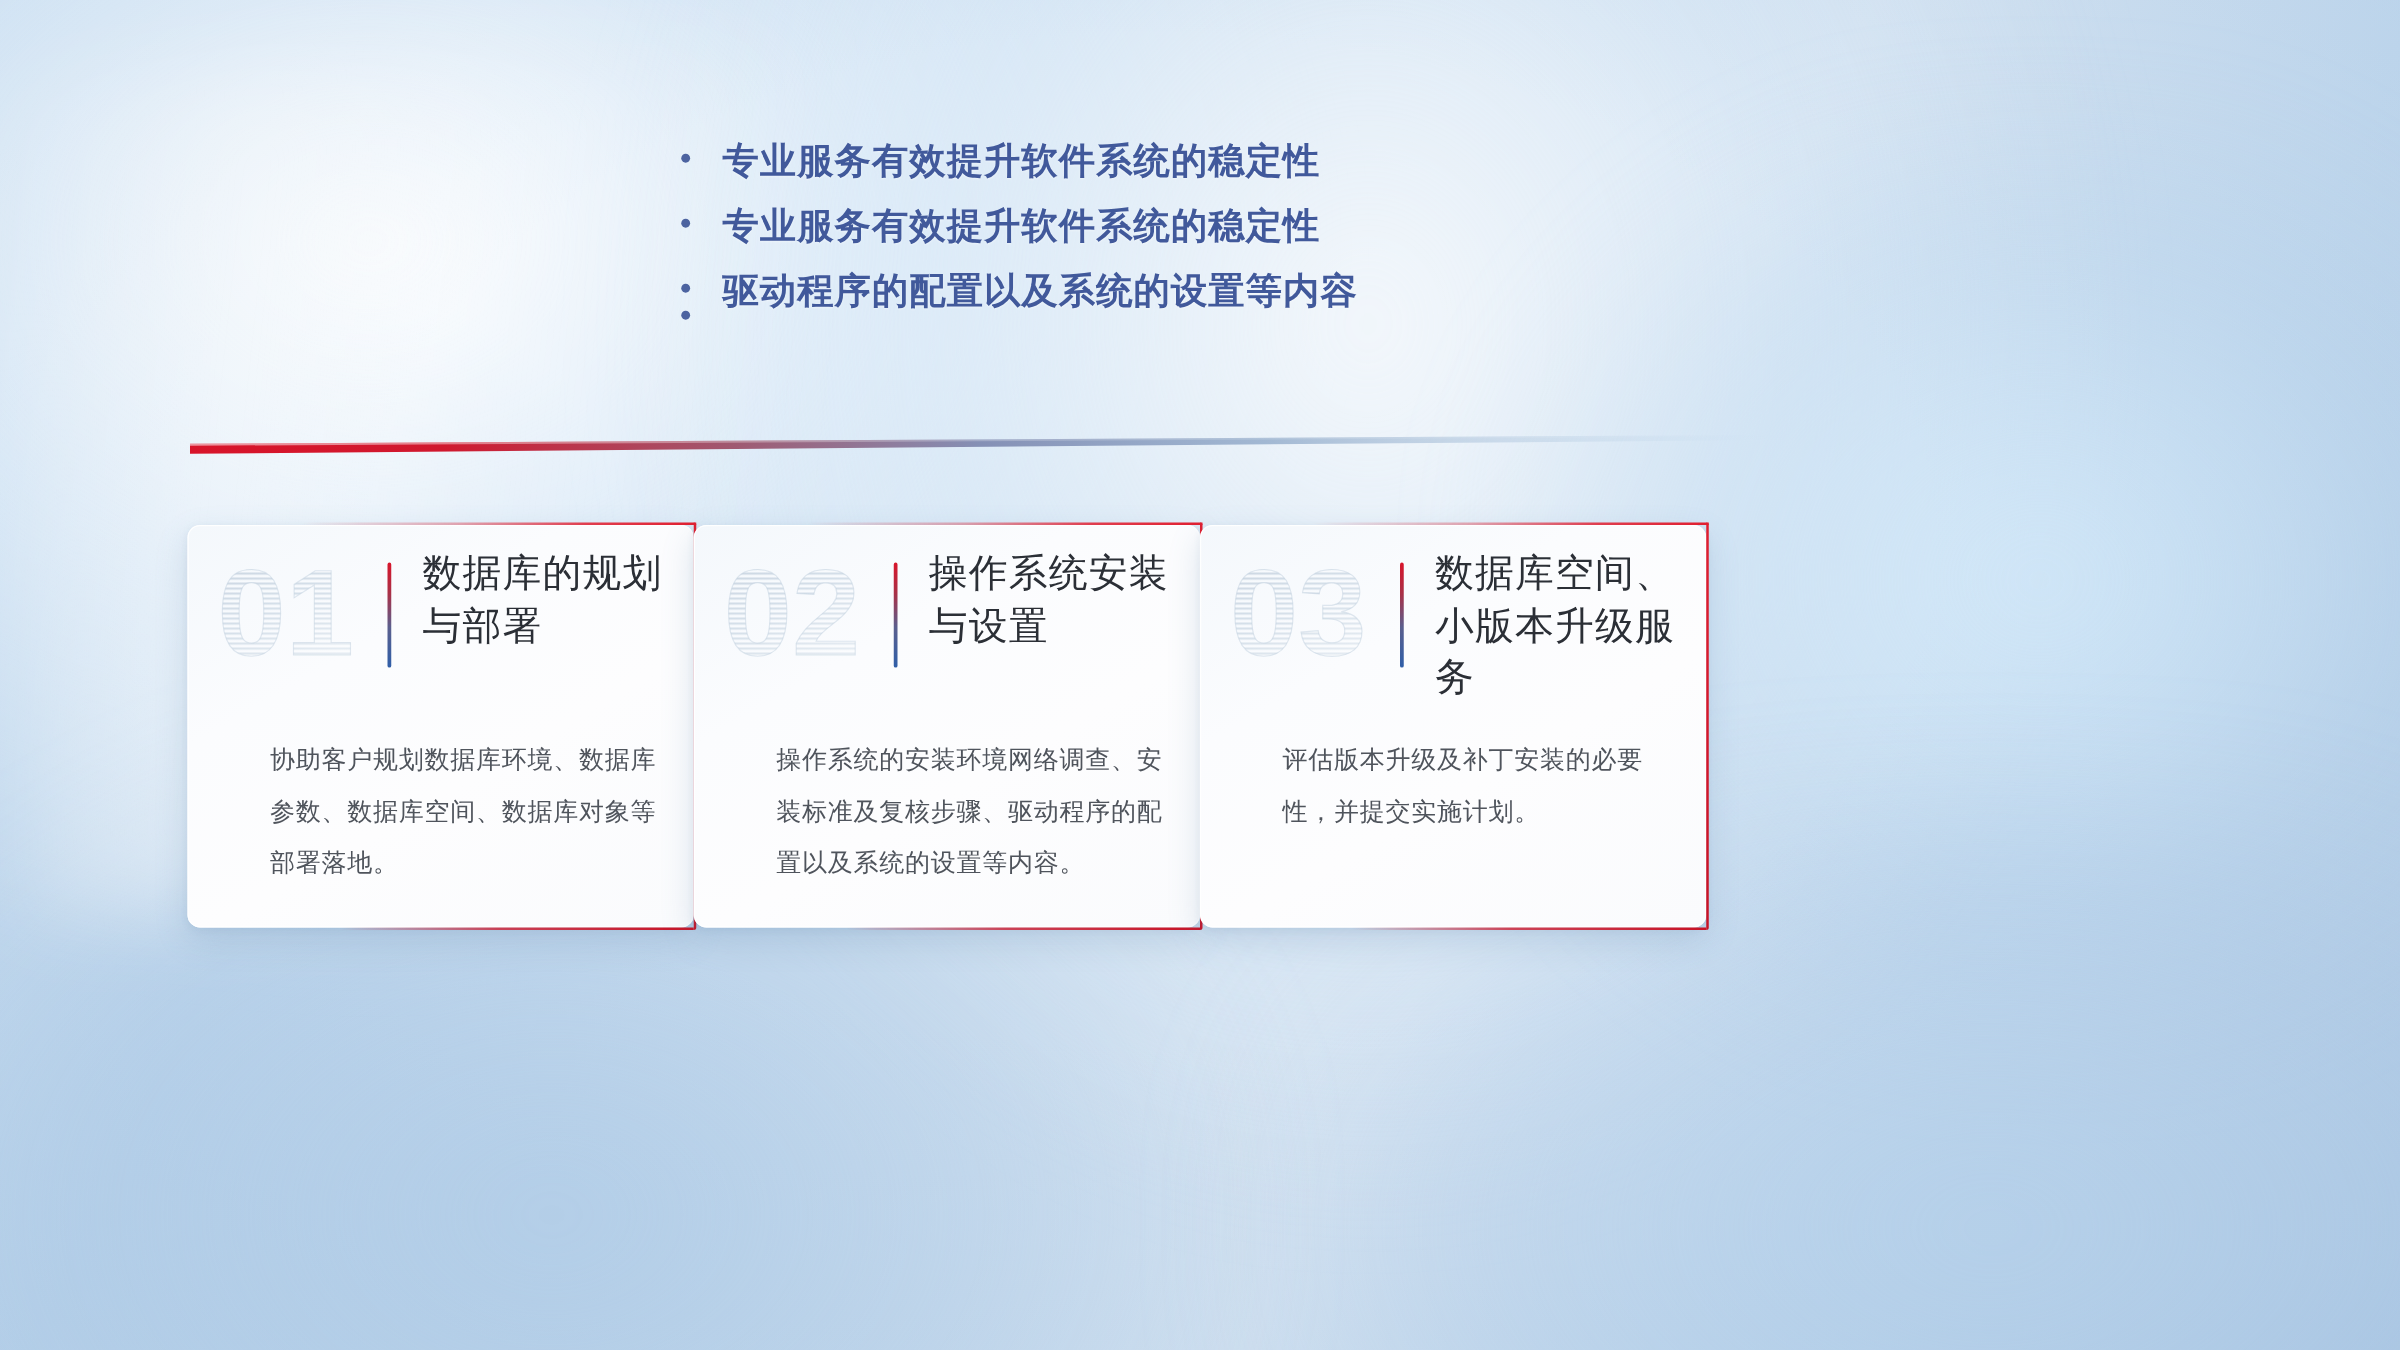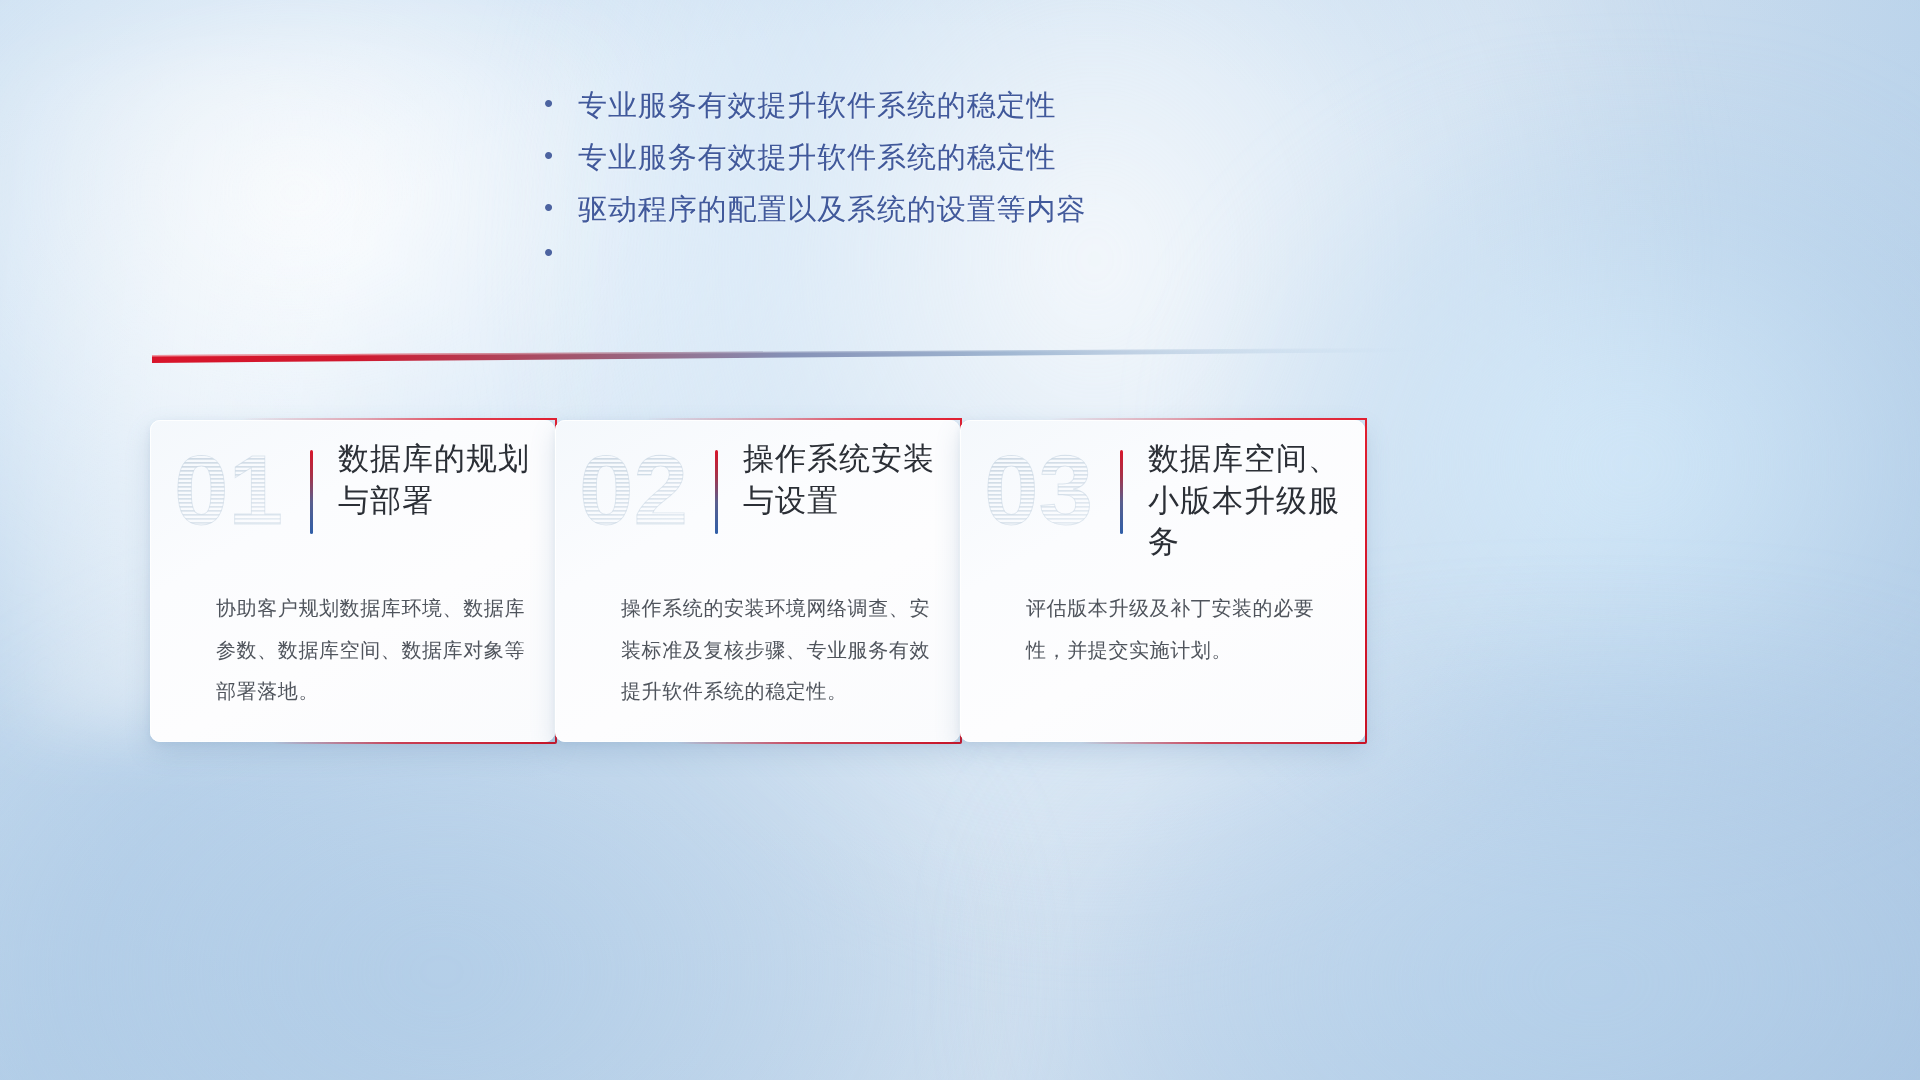--- a/index.html
+++ b/index.html
@@ -63,22 +63,23 @@
     width:34px;flex:0 0 34px;
     color:#4c63a0;font-size:26px;line-height:1;
     text-align:left;padding-left:4px;
     position:relative;top:-3px;
   }
   .bullet-text{
     color:#41599b;
     font-size:29px;
     letter-spacing:.9px;
     white-space:nowrap;
-    font-weight:400;
+    font-weight:700;
     text-shadow:0 1px 2px rgba(255,255,255,.45);
+    margin-top:23px;
   }
 
   
   .deco-line-wrap{
     position:absolute;left:150px;top:344px;width:1270px;height:24px;
     pointer-events:none;
   }
   .deco-line-wrap svg{display:block;width:100%;height:100%;overflow:visible;}
 
   
@@ -255,21 +256,21 @@
               <rect width="132" height="108" fill="url(#stripes2)"></rect>
             </mask>
           </defs>
           <text x="2" y="86" font-family="'Liberation Sans',sans-serif" font-size="98" font-weight="700" fill="url(#numGrad2)" mask="url(#numMask2)">02</text>
           <text x="2" y="86" font-family="'Liberation Sans',sans-serif" font-size="98" font-weight="700" fill="none" stroke="#c3d2e0" stroke-width="0.9" opacity=".5">02</text>
         </svg>
       </div>
       <div class="card-divider"></div>
       <div class="card-title">操作系统安装与设置</div>
     </div>
-    <div class="card-body">操作系统的安装环境网络调查、安装标准及复核步骤、专业服务有效提升软件系统的稳定性。</div>
+    <div class="card-body">操作系统的安装环境网络调查、安装标准及复核步骤、驱动程序的配置以及系统的设置等内容。</div>
   </div>
 
   <div class="card">
     <div class="card-inner-edge"></div>
     <div class="card-accent-top"></div>
     <div class="card-accent-right"></div>
     <div class="card-accent-bottom"></div>
     <div class="card-head">
       <div class="card-num">
         <svg viewBox="0 0 132 108" aria-hidden="true">

